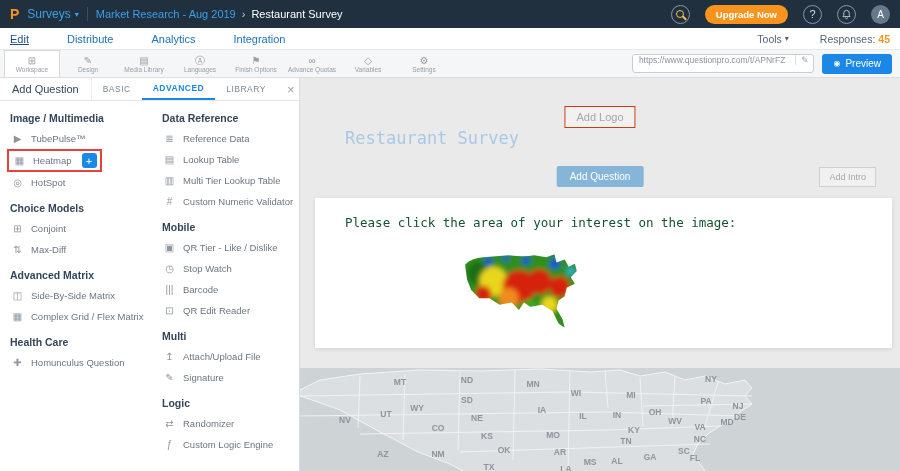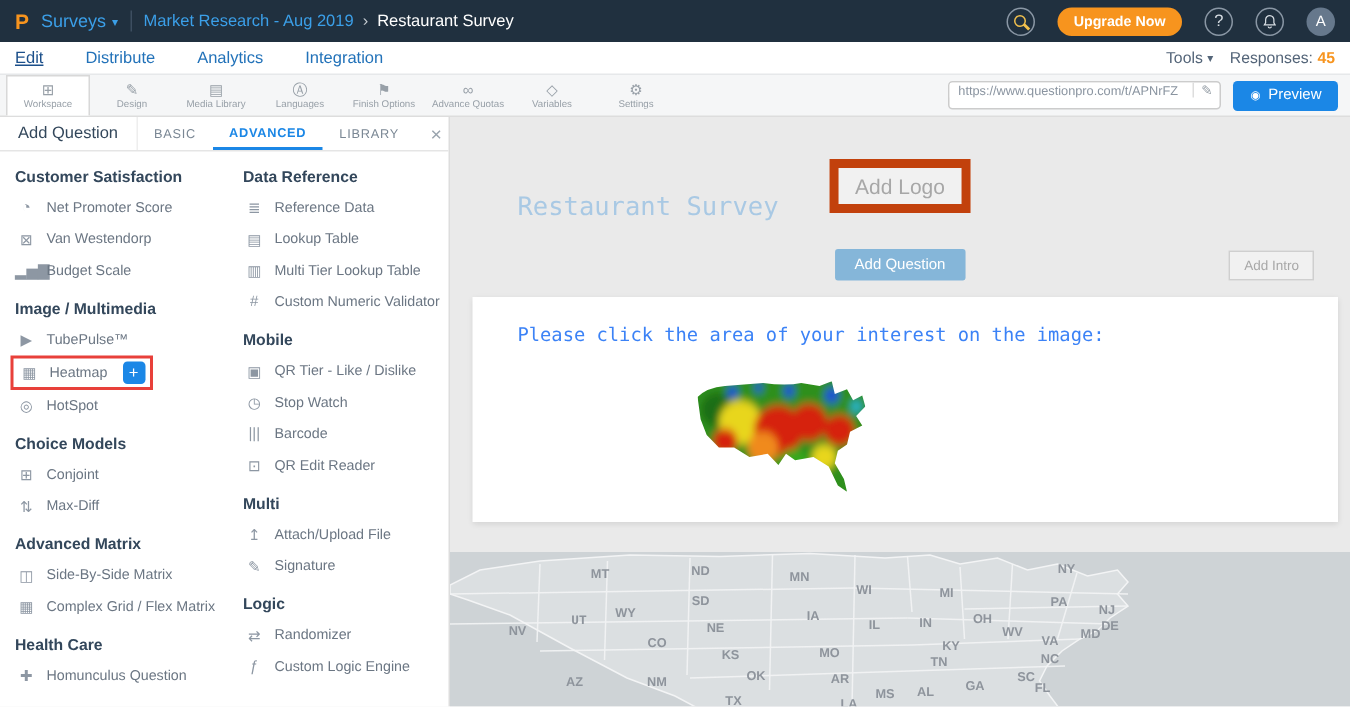--- a/index.html
+++ b/index.html
@@ -15,24 +15,24 @@
   .crumb-sep{color:#c6ccd2;font-size:11px}
   .crumb-current{color:#fff}
   .topbar-right{margin-left:auto;display:flex;align-items:flex-start;gap:15px}
   .circle-btn{width:19px;height:19px;border:1px solid #8a97a5;border-radius:50%;color:#d6dce2;font-size:11px;display:flex;align-items:center;justify-content:center;cursor:pointer;background:transparent}
   .mag{position:relative;width:8px;height:8px;border:1.5px solid #f2c14e;border-radius:50%;display:inline-block}
   .mag::after{content:"";position:absolute;width:5px;height:1.5px;background:#f2c14e;transform:rotate(45deg);right:-4px;bottom:-1px}
   .upgrade-btn{background:#f7941e;color:#fff;font-size:9.5px;font-weight:bold;padding:4px 11px;border-radius:11px;border:none;cursor:pointer}
   .avatar{width:19px;height:19px;border-radius:50%;background:#66788c;color:#fff;font-size:10px;display:flex;align-items:center;justify-content:center;cursor:pointer}
   
   .navbar{position:absolute;top:28px;left:0;right:0;height:22px;background:#fff;border-bottom:1px solid #e6e8ea;display:flex;align-items:center;padding:0 10px;z-index:40}
-  .nav-tabs{display:flex;gap:28px}
+  .nav-tabs{display:flex;gap:38px}
   .nav-tab{font-size:11px;color:#2272b9;cursor:pointer;text-decoration:none}
   .nav-tab.active{text-decoration:underline;color:#1b4f8a}
-  .nav-right{margin-left:auto;display:flex;align-items:center;gap:11px;font-size:10.5px;color:#546579}
+  .nav-right{margin-left:auto;display:flex;align-items:center;gap:31px;font-size:10.5px;color:#546579}
   .tools-menu{cursor:pointer;display:flex;align-items:center;gap:3px}
   .tools-menu .caret{color:#546579}
   .responses-count{color:#f7941e;font-weight:bold;margin-left:3px}
   
   .toolbar{position:absolute;top:50px;left:0;right:0;height:28px;background:#f5f6f7;border-bottom:1px solid #ddd;display:flex;align-items:stretch;padding:0 4px;z-index:30}
   .toolbar-items{display:flex}
   .tb-item{width:56px;display:flex;flex-direction:column;align-items:center;justify-content:center;cursor:pointer;gap:0}
   .tb-item.selected{background:#fff;border:1px solid #d8d8d8;border-bottom:none}
   .tb-icon{font-size:10px;color:#98a0a8;line-height:11px}
   .tb-label{font-size:6.5px;color:#98a0a8;white-space:nowrap}
@@ -55,29 +55,29 @@
   .panel-col.right{flex:1;padding-left:6px}
   .psec-title{font-size:10.5px;font-weight:bold;color:#33475b;margin:9px 0 4px}
   .pitem{height:21px;display:flex;align-items:center;gap:6px;cursor:pointer;width:max-content;max-width:100%}
   .pitem-icon{width:15px;text-align:center;font-size:10px;color:#8d97a3;flex:none}
   .pitem-label{font-size:9.5px;color:#6b7683;white-space:nowrap}
   .pitem.highlighted{border:2px solid #e8403a;margin-left:-3px;padding:0 3px;height:23px}
   .pitem-add{width:15px;height:15px;background:#1b87e6;color:#fff;border-radius:3px;display:flex;align-items:center;justify-content:center;font-size:11px;margin-left:4px;cursor:pointer}
   
   .canvas{position:absolute;top:78px;left:300px;right:0;bottom:0;background:#eaeaea}
   .survey-area{position:absolute;top:0;left:0;right:0;height:290px;background:#eaeaea}
-  .add-logo-btn{position:absolute;top:28px;left:50%;transform:translateX(-50%);border:6px solid #c2410c;background:#f1f1f1;color:#a7a7a7;font-size:14px;padding:4px 11px;cursor:pointer}
+  .add-logo-btn{position:absolute;top:28px;left:50%;transform:translateX(-50%);border:1px solid #c2410c;background:#f1f1f1;color:#a7a7a7;font-size:11px;padding:4px 11px;cursor:pointer}
   .survey-title{position:absolute;top:50px;left:45px;font-family:"DejaVu Sans Mono",monospace;font-size:17px;color:#a9c9e4}
   .add-question-btn{position:absolute;top:88px;left:50%;transform:translateX(-50%);background:#85b6d9;color:#fff;border:none;font-size:10px;padding:5px 13px;border-radius:2px;cursor:pointer}
   .add-intro-btn{position:absolute;top:89px;right:24px;border:1px solid #cfcfcf;background:#f1f1f1;color:#a7a7a7;font-size:9px;padding:4px 9px;cursor:pointer}
   .preview-card{position:absolute;left:15px;right:8px;top:120px;height:170px}
   .preview-tab{display:inline-flex;gap:4px;background:#f4f4f4;border:1px solid #ddd;border-bottom:none;padding:5px 11px;font-size:9.5px;color:#333;border-radius:2px 2px 0 0}
   .preview-tab b{font-weight:bold}
   .preview-body{background:#fff;height:150px;box-shadow:0 1px 4px rgba(0,0,0,.1);padding:17px 30px;position:relative}
-  .question-text{font-family:"DejaVu Sans Mono",monospace;font-size:12.5px;color:#3b82f6}
+  .question-text{font-family:"DejaVu Sans Mono",monospace;font-size:12.5px;color:#14532d}
   .heatmap-img{position:absolute;left:148px;top:52px;width:122px;height:82px}
   
   .map-area{position:absolute;top:290px;left:0;right:0;height:103px;background:#ced3d6;overflow:hidden}
   .map-svg{position:absolute;top:0;left:0;width:100%;height:100%}
   .map-labels{position:absolute;top:0;left:0;width:100%;height:100%}
   .state-label{position:absolute;transform:translate(-50%,-50%);font-size:8.5px;font-weight:bold;color:#8e949c;cursor:pointer}
 </style>
 </head>
 <body>
 
@@ -185,35 +185,20 @@
           <div class="panel-tab">BASIC</div>
           <div class="panel-tab active">ADVANCED</div>
           <div class="panel-tab">LIBRARY</div>
         </div>
       <span class="panel-close">
           <span>×</span>
         </span>
     </div>
     <div class="panel-body">
       <div class="panel-col">
-          <div class="psec">
-            <div class="psec-title">Customer Satisfaction</div>
-            <div class="pitem">
-              <span class="pitem-icon">◔</span>
-              <span class="pitem-label">Net Promoter Score</span>
-            </div>
-            <div class="pitem">
-              <span class="pitem-icon">⊠</span>
-              <span class="pitem-label">Van Westendorp</span>
-            </div>
-            <div class="pitem">
-              <span class="pitem-icon">▂▅▇</span>
-              <span class="pitem-label">Budget Scale</span>
-            </div>
-          </div>
           <div class="psec">
             <div class="psec-title">Image / Multimedia</div>
             <div class="pitem">
               <span class="pitem-icon">▶</span>
               <span class="pitem-label">TubePulse™</span>
             </div>
             <div class="pitem highlighted">
               <span class="pitem-icon">▦</span>
               <span class="pitem-label">Heatmap</span>
               <span class="pitem-add">+</span>
@@ -397,21 +382,21 @@
           <span class="state-label" style="left: 177px; top: 50px;">NE</span>
           <span class="state-label" style="left: 406px; top: 33px;">PA</span>
           <span class="state-label" style="left: 438px; top: 38px;">NJ</span>
           <span class="state-label" style="left: 355px; top: 44px;">OH</span>
           <span class="state-label" style="left: 283px; top: 48px;">IL</span>
           <span class="state-label" style="left: 317px; top: 47px;">IN</span>
           <span class="state-label" style="left: 440px; top: 49px;">DE</span>
           <span class="state-label" style="left: 427px; top: 54px;">MD</span>
           <span class="state-label" style="left: 375px; top: 53px;">WV</span>
           <span class="state-label" style="left: 45px; top: 52px;">NV</span>
-          <span class="state-label" style="left: 86px; top: 46px; font-family: Liberation Mono, monospace;">UT</span>
+          <span class="state-label" style="left: 86px; top: 46px;">UT</span>
           <span class="state-label" style="left: 138px; top: 60px;">CO</span>
           <span class="state-label" style="left: 187px; top: 68px;">KS</span>
           <span class="state-label" style="left: 253px; top: 67px;">MO</span>
           <span class="state-label" style="left: 334px; top: 62px;">KY</span>
           <span class="state-label" style="left: 400px; top: 59px;">VA</span>
           <span class="state-label" style="left: 400px; top: 71px;">NC</span>
           <span class="state-label" style="left: 326px; top: 73px;">TN</span>
           <span class="state-label" style="left: 384px; top: 83px;">SC</span>
           <span class="state-label" style="left: 260px; top: 84px;">AR</span>
           <span class="state-label" style="left: 204px; top: 82px;">OK</span>

